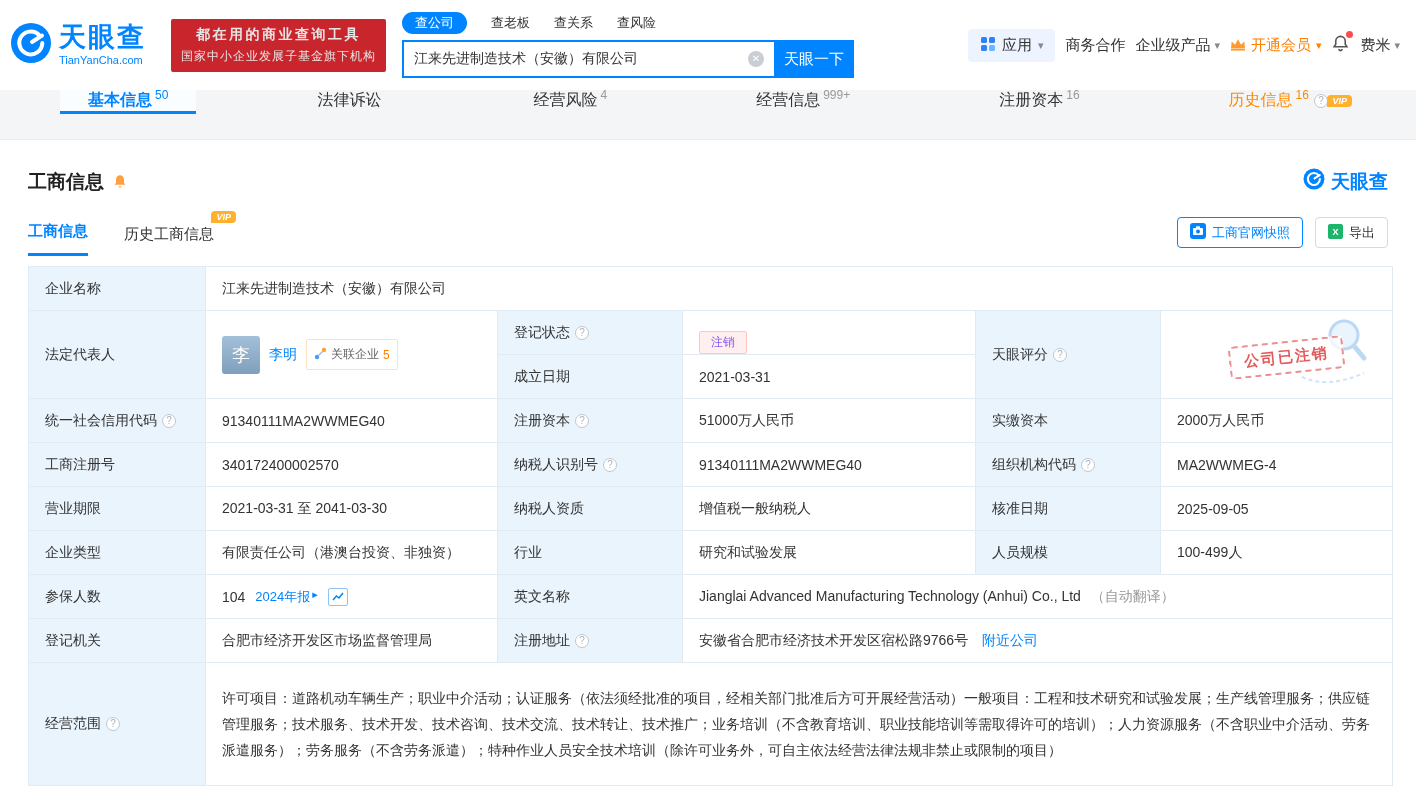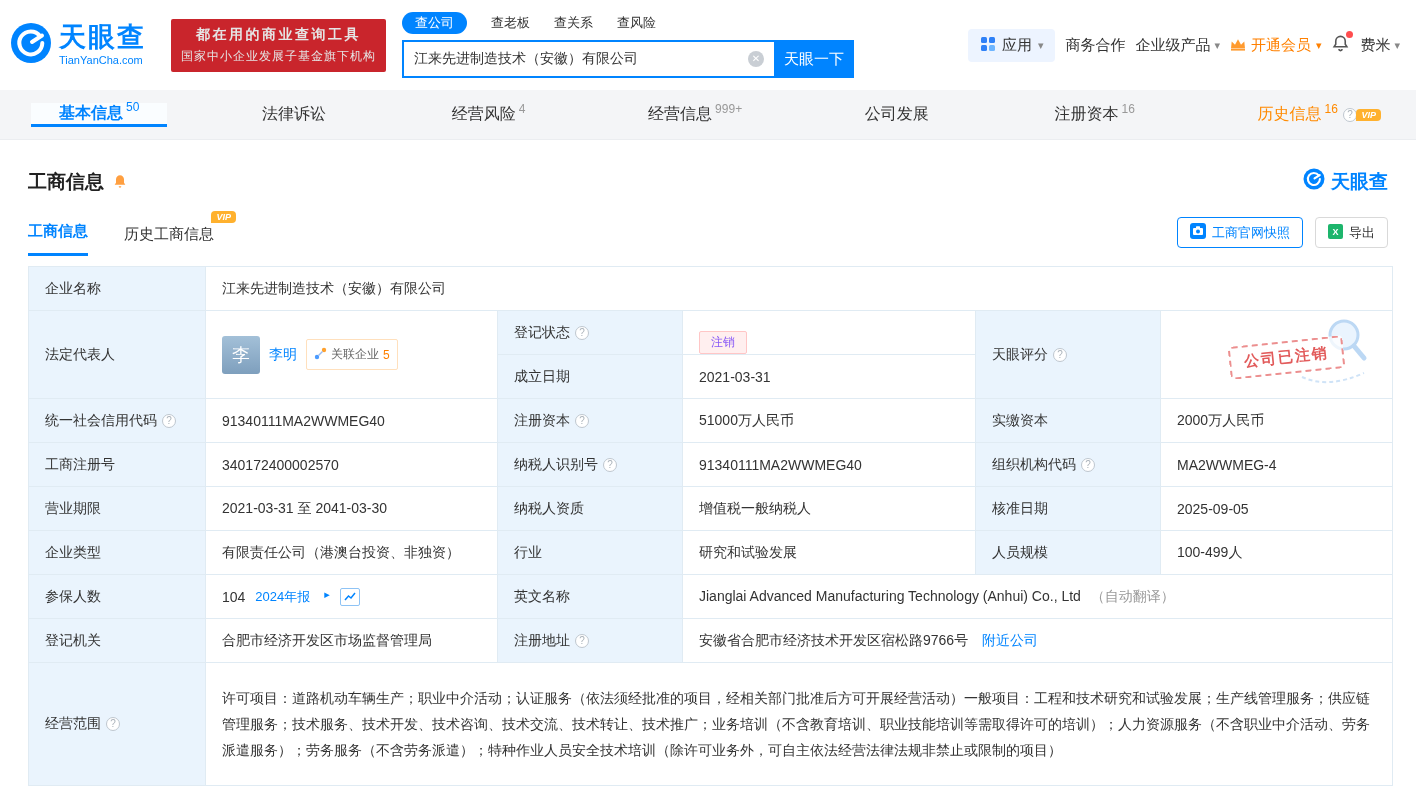--- a/index.html
+++ b/index.html
@@ -27,21 +27,21 @@
   .top-right { display:flex; align-items:center; gap:10px; font-size:15px; white-space:nowrap; }
   .apps-btn { display:flex; align-items:center; gap:6px; background:#edf4ff; border-radius:4px; padding:7px 12px; color:#333; cursor:pointer; }
   .menu-item { color:#333; cursor:pointer; display:flex; align-items:center; gap:4px; }
   .vip-link { color:#ff8000; display:flex; align-items:center; gap:5px; cursor:pointer; }
   .caret { font-size:11px; color:#888; }
   .vip-link .caret { color:#ff8000; }
   .bell-wrap { position:relative; cursor:pointer; display:flex; }
   .red-dot { position:absolute; top:-3px; right:-3px; width:7px; height:7px; border-radius:50%; background:#ff4d4f; }
 
   
-  .navbar { height:50px; background:#f4f5f7; display:flex; align-items:center; justify-content:space-between; padding:0 31px; border-bottom:1px solid #ebedf0; }
+  .navbar { height:50px; background:#f4f5f7; display:flex; align-items:flex-start; justify-content:space-between; padding:0 60px; border-bottom:1px solid #ebedf0; }
   .nav-tab { display:flex; align-items:center; padding:0 28px; font-size:16px; color:#333; position:relative; cursor:pointer; }
   .cnt { font-size:12px; color:#999; margin-left:3px; position:relative; top:-6px; }
   .nav-tab.active { background:#fafdff; border-bottom:3px solid #0084ff; color:#0084ff; font-weight:bold; }
   .nav-tab.active .cnt { color:#0084ff; font-weight:normal; }
   .nav-tab.orange { color:#ff8a00; }
   .nav-tab.orange .cnt { color:#ff8a00; }
   .viptag { background:#ffb12e; color:#fff; font-size:9px; font-weight:bold; font-style:italic; padding:1px 5px; border-radius:4px 4px 4px 0; }
   .nav-tab .viptag { position:absolute; top:5px; right:4px; }
   .help { display:inline-block; width:14px; height:14px; border:1px solid #bfc7cf; border-radius:50%; color:#aab2ba; font-size:10px; line-height:12px; text-align:center; margin-left:5px; vertical-align:1px; font-weight:normal; cursor:pointer; background:#fff; }
 
@@ -66,21 +66,21 @@
   .legal-cell { display:flex; align-items:center; gap:9px; }
   .avatar { width:38px; height:38px; background:linear-gradient(180deg,#a3c0d8,#7e9fbd); color:#fff; font-size:18px; display:flex; align-items:center; justify-content:center; border-radius:3px; cursor:pointer; flex:none; }
   .link { color:#0084ff; cursor:pointer; text-decoration:none; }
   .rel-badge { display:inline-flex; align-items:center; gap:4px; border:1px solid #ffe0bd; border-radius:2px; padding:6px 7px; font-size:12px; color:#666; cursor:pointer; }
   .rel-badge b { color:#ff8000; font-weight:normal; }
   .badge-cancel { display:inline-block; color:#8b5cf6; background:#ffefef; border:1px solid #ffc6c6; padding:2px 11px; font-size:12px; border-radius:2px;margin-top:20px; }
   .stamp-cell { position:relative; }
   .stamp-deco { position:absolute; right:14px; top:2px; }
   .stamp { position:absolute; right:48px; top:30px; transform:rotate(-6deg); border:2px dashed #ec8f8f; color:#e25b5b; font-size:15px; font-weight:bold; letter-spacing:2px; padding:5px 13px; border-radius:4px; background:rgba(255,255,255,.75); white-space:nowrap; }
   .insured-cell { display:flex; align-items:center; gap:10px; }
-  .report-link { display:inline-flex; align-items:flex-start; gap:14px; font-size:13px; }
+  .report-link { display:inline-flex; align-items:flex-start; gap:2px; font-size:13px; }
   .arr { font-size:11px; }
   .chart-ic { width:20px; height:18px; border:1px solid #8ec3f5; border-radius:2px; display:inline-flex; align-items:center; justify-content:center; cursor:pointer; background:#fff; }
   .muted { color:#999; margin-left:6px; }
   .scope-val { line-height:26px !important; padding:13px 16px !important; height:123px !important; }
   .nearby { margin-left:10px; }
 </style>
 </head>
 <body>
 
 <div class="topbar">
@@ -172,24 +172,20 @@
     <span>法律诉讼</span>
     <span class="cnt"></span>
   </div>
   <div class="nav-tab">
     <span>经营风险</span>
     <span class="cnt">4</span>
   </div>
   <div class="nav-tab">
     <span>经营信息</span>
     <span class="cnt">999+</span>
-  </div>
-  <div class="nav-tab">
-    <span>公司发展</span>
-    <span class="cnt"></span>
   </div>
   <div class="nav-tab">
     <span>注册资本</span>
     <span class="cnt">16</span>
   </div>
   <div class="nav-tab orange">
     <span class="viptag">VIP</span>
     <span>历史信息</span>
     <span class="cnt">16</span>
     <span class="help">?</span>

